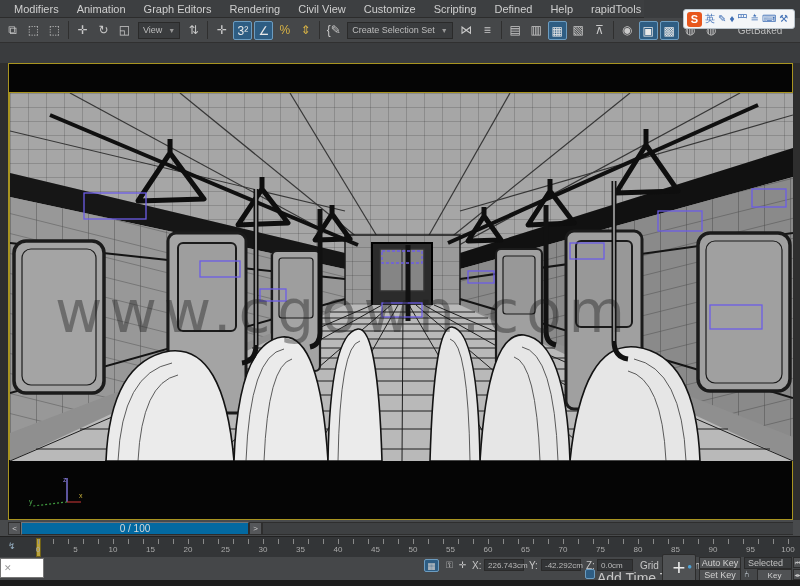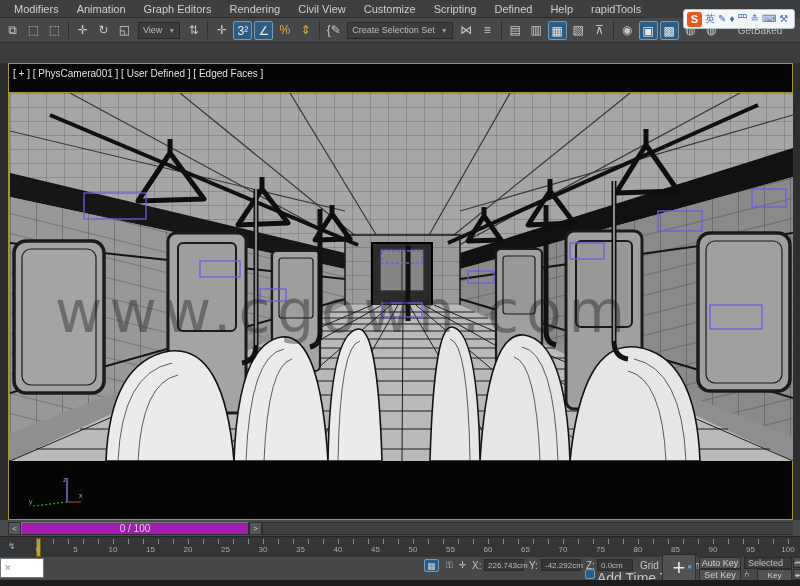--- a/index.html
+++ b/index.html
@@ -60,21 +60,21 @@
                font-family:"DejaVu Sans", sans-serif; }
   
   #axis-tripod { left:12px; top:410px; width:70px; height:42px; z-index:26; }
 
   
   #time-slider-row { left:0; top:520px; width:800px; height:16px; background:#484a4c;
                      display:flex; align-items:center; }
   .ts-btn { width:13px; height:13px; background:#55575a; border:1px solid #2e2e2e;
             color:#cfcfcf; font-size:8px; text-align:center; line-height:12px; flex:none; }
   .ts-btn:first-child { margin-left:8px; }
-  #ts-handle { width:228px; height:13px; background:#a21caf; border:1px solid #717376;
+  #ts-handle { width:228px; height:13px; background:#0369a1; border:1px solid #717376;
                border-bottom-color:#2c2c2c; border-right-color:#2c2c2c; color:#d8d8d8;
                font-size:10px; text-align:center; line-height:12px; flex:none; }
   #ts-track { flex:1; height:13px; background:#3e4042; border:1px solid #2e2e2e;
               border-right:none; margin-right:7px; }
 
   
   #track-bar { left:0; top:536px; width:800px; height:21px; background:#333537;
                border-top:1px solid #222; }
   #tb-mini-icon { left:8px; top:4px; color:#9ab4c8; font-size:9px; }
   #frame-marker { left:36px; top:1px; width:5px; height:19px; background:#b9a23c;
@@ -188,21 +188,20 @@
       <span class="tb-icon">◍</span>
       <span class="tb-icon">◍</span>
       <span id="tb-right"></span>
     <span class="tb-label">GetBaked</span>
     <div class="tb-icon">▦</div>
   </div>
 
 
   <div id="viewport-outer" class="abs">
     <div id="viewport" class="abs">
-      <div id="vp-label" class="abs">[ + ] [ PhysCamera001 ] [ User Defined ] [ Edged Faces ]</div>
 
       <div id="vp-content" class="abs">
         <svg width="783" height="368" viewBox="0 0 783 368">
           <defs>
             <pattern id="gridL" width="26" height="20" patternUnits="userSpaceOnUse" patternTransform="skewY(14)">
               <path d="M26,0 L0,0 0,20" fill="none" stroke="#1d1d1d" stroke-width="1" opacity="0.55"></path>
             </pattern>
             <pattern id="gridR" width="26" height="20" patternUnits="userSpaceOnUse" patternTransform="skewY(-14)">
               <path d="M26,0 L0,0 0,20" fill="none" stroke="#1d1d1d" stroke-width="1" opacity="0.55"></path>
             </pattern>

